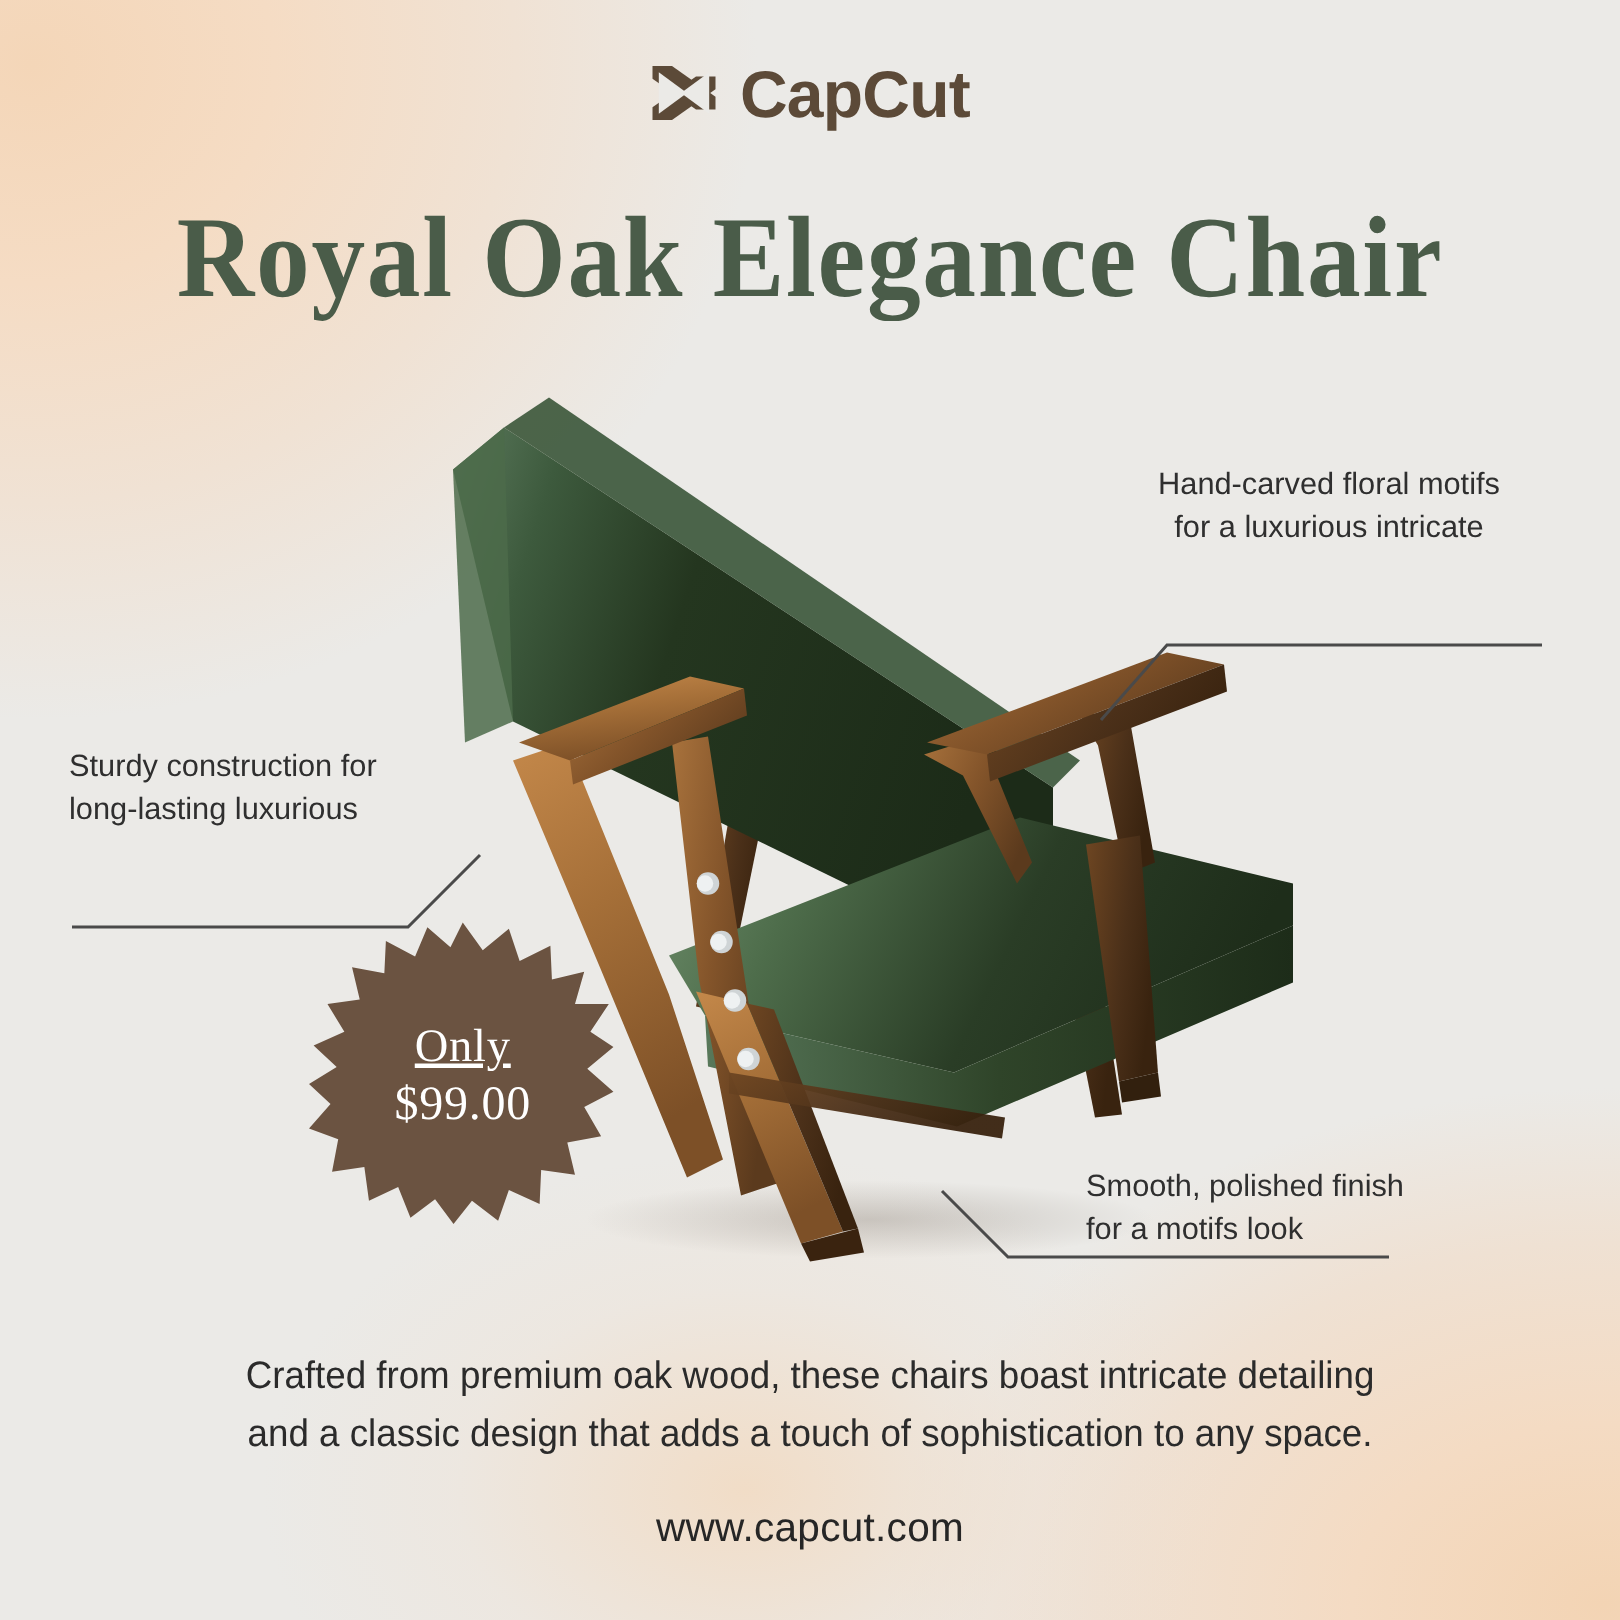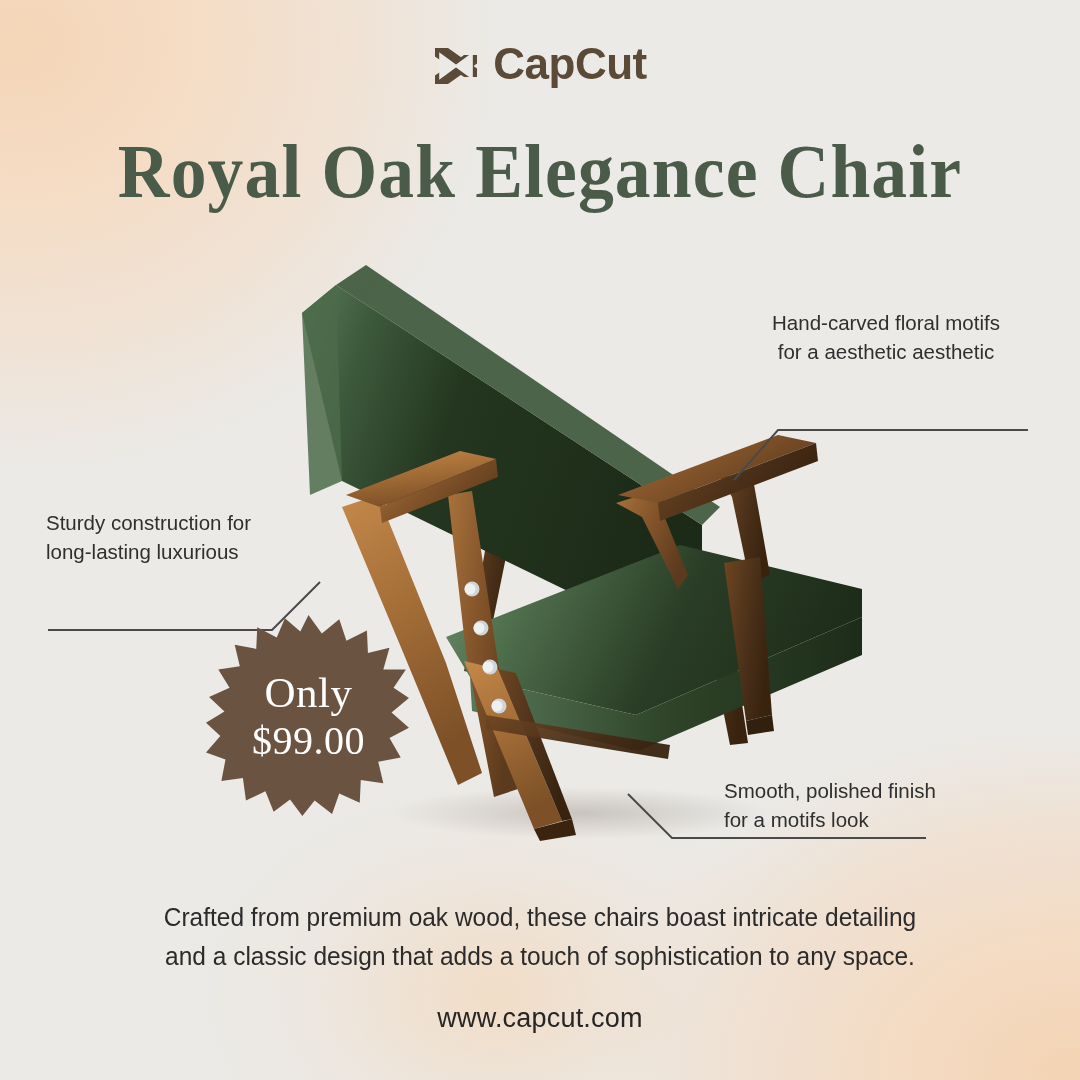--- a/index.html
+++ b/index.html
@@ -29,21 +29,21 @@
                 #f3d4b4 0%, #f4dbc3 28%, #efe1d3 56%, rgba(235,234,231,0) 80%);
   }
   .bg-mid {
     background: radial-gradient(ellipse 430px 300px at 46% 92%,
                 rgba(243,216,188,.75) 0%, rgba(240,226,212,.35) 45%, rgba(235,234,231,0) 75%);
   }
 
   
   .logo-row {
     position:absolute; top:42px; left:0; width:100%;
-    display:flex; align-items:flex-end; justify-content:center; gap:14px;
+    display:flex; align-items:flex-start; justify-content:center; gap:14px;
   }
   .logo-mark { width:46px; height:40px; display:block; }
   .logo-text {
     font-family:"Liberation Sans", sans-serif;
     font-size:44px; font-weight:700; letter-spacing:-.5px;
     color:#5c4a38; line-height:1;
   }
 
   
   .title {
@@ -68,39 +68,39 @@
     font-family:"Liberation Sans", sans-serif;
     font-size:20.5px;
     line-height:1.42;
     color:#2f2f2f;
     white-space:nowrap;
   }
   .callout svg { position:absolute; overflow:visible; }
 
   .callout-1 { top:276px; left:736px; width:300px; }
   .callout-1 .ctext { text-align:center; }
-  .callout-2 { top:476px; left:46px; width:280px; }
+  .callout-2 { top:464px; left:46px; width:280px; }
   .callout-2 .ctext { text-align:left; }
   .callout-3 { top:744px; left:626px; width:310px; }
   .callout-3 .ctext { text-align:left; padding-left:98px; }
 
   
   .badge { position:absolute; left:206px; top:613px; width:205px; height:205px; }
   .badge svg { position:absolute; inset:0; width:100%; height:100%; }
   .badge-inner {
     position:absolute; inset:0;
     display:flex; flex-direction:column;
     align-items:center; justify-content:center;
     color:#fff;
     font-family:"Liberation Serif", serif;
     line-height:1;
     pointer-events:none;
   }
-  .badge-only { font-size:43px; letter-spacing:.5px; margin-bottom:7px; }
-  .badge-price { font-size:40px; letter-spacing:.5px; }
+  .badge-only { font-size:31px; letter-spacing:.5px; margin-bottom:7px;text-decoration:underline; }
+  .badge-price { font-size:32px; letter-spacing:.5px; }
 
   
   .desc {
     position:absolute; top:898px; left:0; width:100%;
     text-align:center;
     font-family:"Liberation Sans", sans-serif;
     font-size:25.5px; line-height:1.52;
     color:#2b2b2b;
     transform:scaleX(.96); transform-origin:center;
   }
@@ -219,21 +219,21 @@
       <circle cx="229" cy="383" r="5.5" fill="#eef1f2"></circle>
       <circle cx="240" cy="422" r="7.5" fill="#cfd4d6"></circle>
       <circle cx="238" cy="422" r="5.5" fill="#eef1f2"></circle>
       <circle cx="249" cy="461" r="7.5" fill="#cfd4d6"></circle>
       <circle cx="247" cy="461" r="5.5" fill="#eef1f2"></circle>
     </svg>
   </div>
 
   <div class="callout callout-1">
     <div class="ctext">Hand-carved floral motifs</div>
-    <div class="ctext">for a aesthetic aesthetic</div>
+    <div class="ctext">for a luxurious intricate</div>
     <svg width="300" height="130" style="left:-2px; top:56px;">
       <polyline points="0,116 44,66 294,66" fill="none" stroke="#4a4a4a" stroke-width="2"></polyline>
     </svg>
   </div>
 
   <div class="callout callout-2">
     <div class="ctext">Sturdy construction for</div>
     <div class="ctext">long-lasting luxurious</div>
     <svg width="290" height="80" style="left:0px; top:56px;">
       <polyline points="2,66 226,66 274,18" fill="none" stroke="#4a4a4a" stroke-width="2"></polyline>

